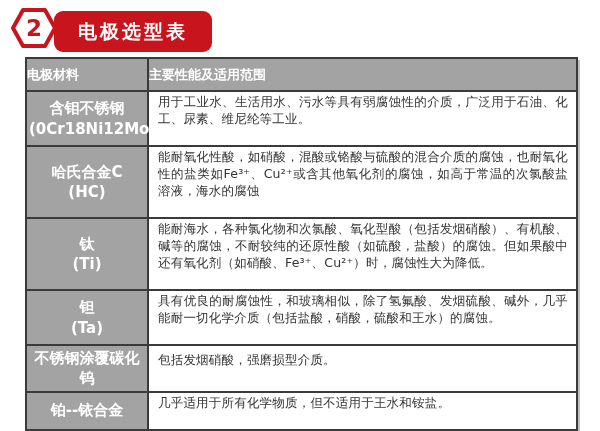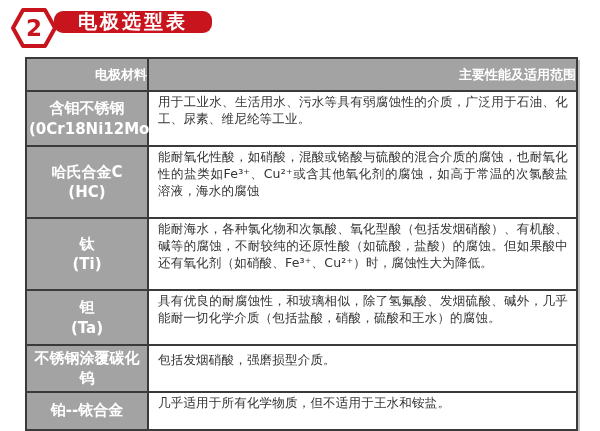--- a/index.html
+++ b/index.html
@@ -14,42 +14,42 @@
     position:relative;
     background:#ffffff;
     font-family:"DejaVu Sans","Liberation Sans",sans-serif;
     overflow:hidden;
   }
   
   .hex-badge{
     position:absolute;left:11px;top:6px;width:46px;height:44px;z-index:2;
   }
   .banner{
-    position:absolute;left:54px;top:11px;width:158px;height:22px;z-index:1;
+    position:absolute;left:54px;top:11px;width:158px;height:41px;z-index:1;
     background:var(--accent);
     border-radius:9px;
     display:flex;align-items:center;justify-content:center;
   }
   .banner span{
     color:#ffffff;font-size:19px;font-weight:bold;letter-spacing:3px;
   }
   
   .tbl-wrap{
     position:absolute;left:25px;top:57px;width:553px;
   }
   table{
     width:553px;border-collapse:collapse;table-layout:fixed;
     box-shadow:2px 3px 0 #c2c2c2;
     background:#fff;
   }
   col.c1{width:122px;}
   th,td{border:2px solid var(--border);}
   th{
     background:var(--cell-gray);color:#ffffff;
-    font-size:13px;font-weight:bold;text-align:right;vertical-align:middle;
+    font-size:13px;font-weight:bold;text-align:left;vertical-align:middle;
   }
   td.mat{
     background:var(--cell-gray);color:#ffffff;
     font-size:15px;font-weight:bold;text-align:center;vertical-align:middle;
     line-height:1.35;padding:2px;
   }
   td.desc{
     color:var(--text);
     font-size:12.5px;line-height:17px;
     padding:1px 8px 18px 9px;

